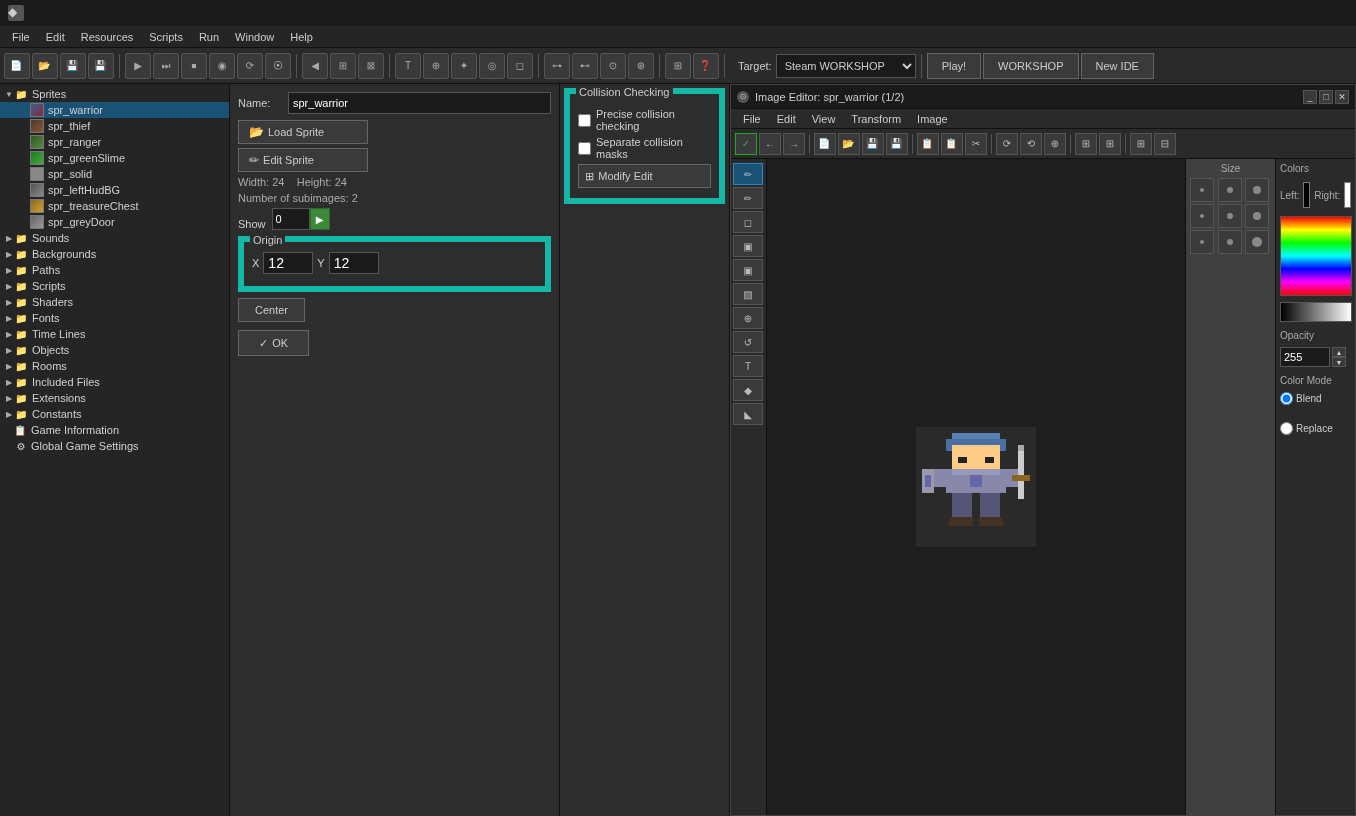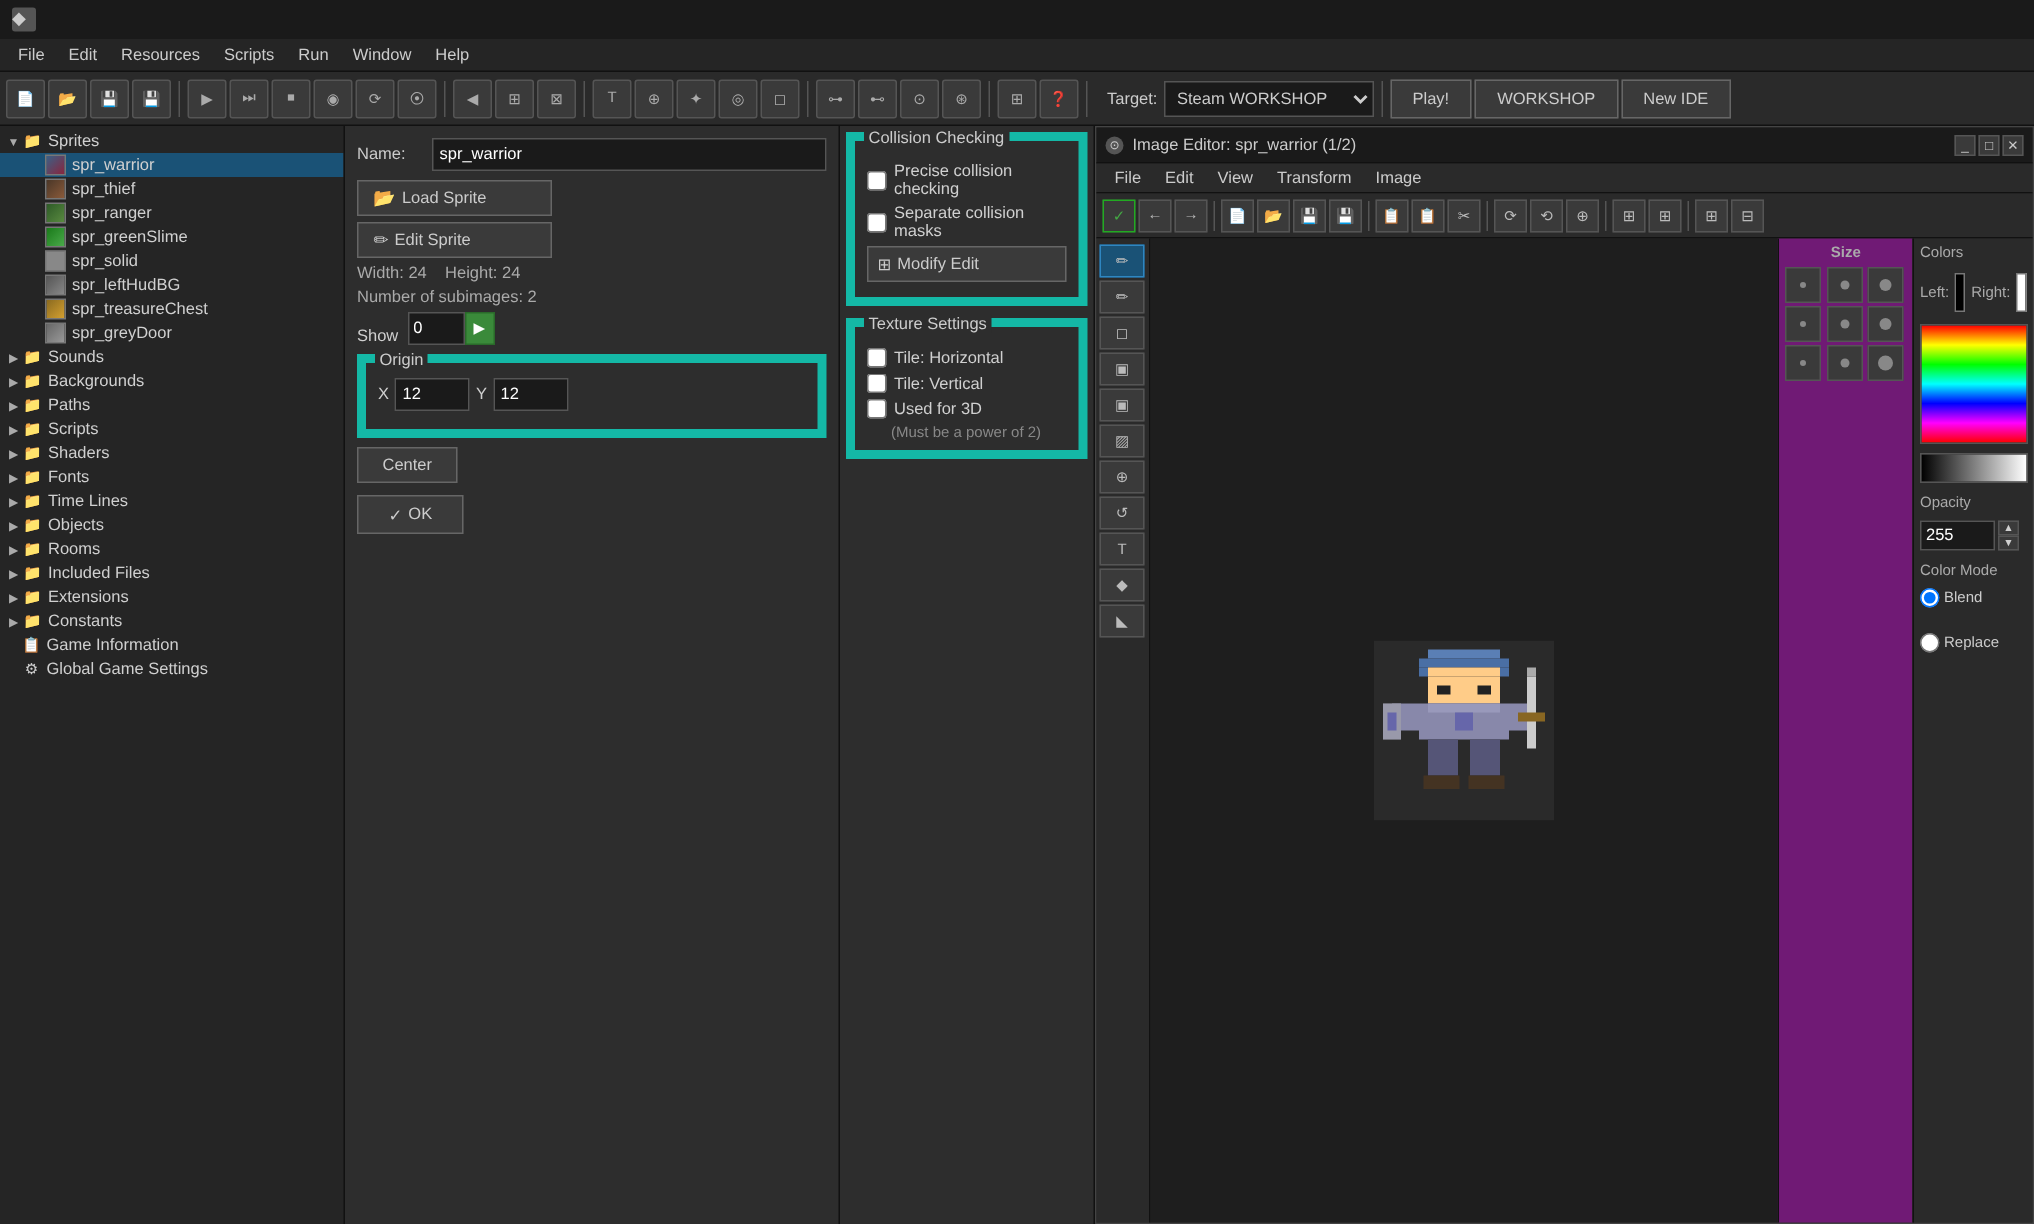--- a/index.html
+++ b/index.html
@@ -213,21 +213,21 @@
     }
 
     .origin-row {
       display: flex; align-items: center; gap: 4px; margin-bottom: 6px; margin-top: 4px;
     }
     .origin-input {
       width: 50px;
       background: #1a1a1a;
       border: 1px solid #555;
       color: #fff;
-      font-size: 11px;
+      font-size: 14px;
       padding: 2px 4px;
       height: 22px;
     }
 
     .center-btn {
       background: #3a3a3a;
       border: 1px solid #666;
       color: #ccc;
       font-size: 11px;
       padding: 3px 16px;
@@ -379,24 +379,23 @@
       background: #1e1e1e;
       display: flex;
       align-items: center;
       justify-content: center;
       position: relative;
       overflow: hidden;
     }
 
     .size-panel {
       width: 90px;
-      background: #701a75;
+      background: #404040;
       border-left: 1px solid #111;
       padding: 4px;
-      font-weight: bold;
     }
     .size-grid {
       display: grid;
       grid-template-columns: repeat(3, 1fr);
       gap: 2px;
     }
     .size-cell {
       width: 24px; height: 24px;
       background: #3a3a3a;
       border: 1px solid #555;
@@ -783,37 +782,20 @@
       <div class="check-row">
         <input type="checkbox" style="">
         <span>Separate collision masks</span>
       </div>
       <button class="modify-mask-btn">
         <span>⊞</span>
         <span>Modify Edit</span>
       </button>
     </div>
 
-    <div class="group-box">
-      <span class="group-label">Texture Settings</span>
-      <div style="height:8px"></div>
-      <div class="check-row">
-        <input type="checkbox" style="">
-        <span>Tile: Horizontal</span>
-      </div>
-      <div class="check-row">
-        <input type="checkbox" style="">
-        <span>Tile: Vertical</span>
-      </div>
-      <div class="check-row">
-        <input type="checkbox" style="">
-        <span>Used for 3D</span>
-      </div>
-      <div style="color:#888; font-size:10px; margin-left:16px;">(Must be a power of 2)</div>
-    </div>
   </div>
 
   <div class="image-editor">
 
     <div class="image-editor-title">
       <div class="image-editor-title-left">
         <span class="editor-title-icon">⊙</span>
         <span>Image Editor: spr_warrior (1/2)</span>
       </div>
       <div class="win-controls">

